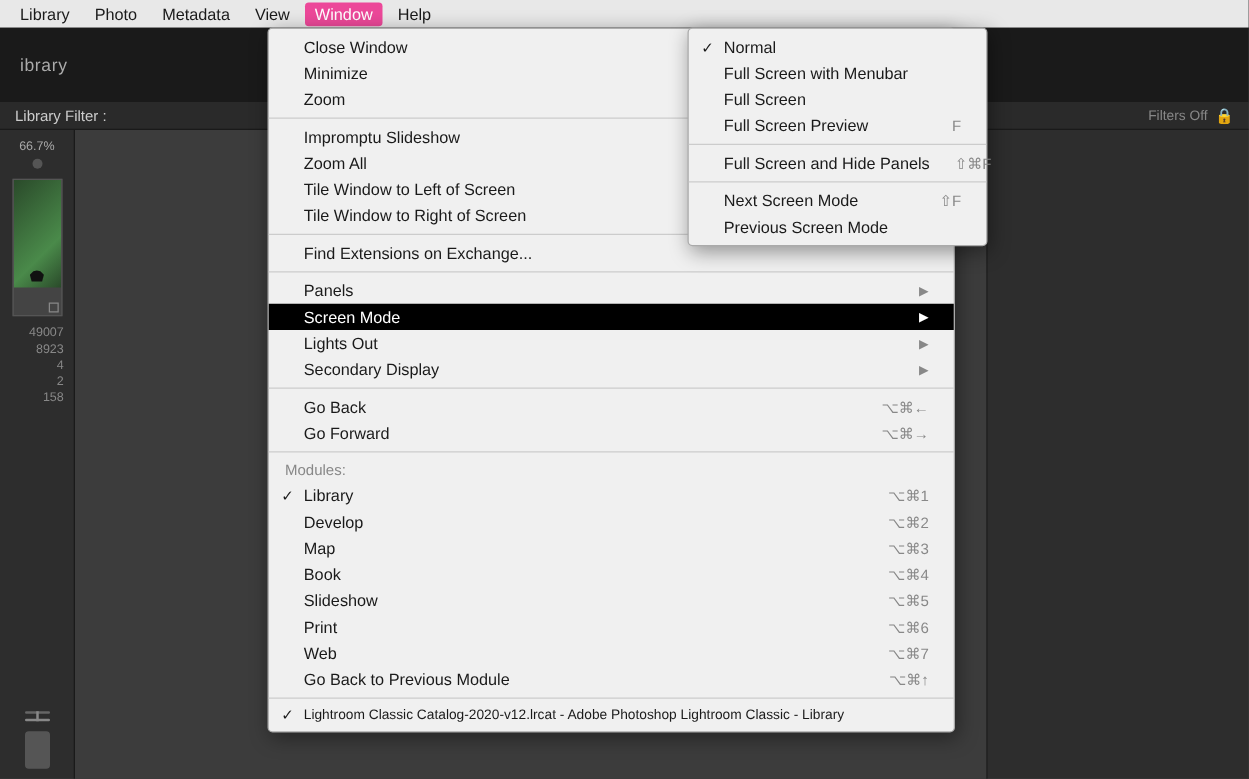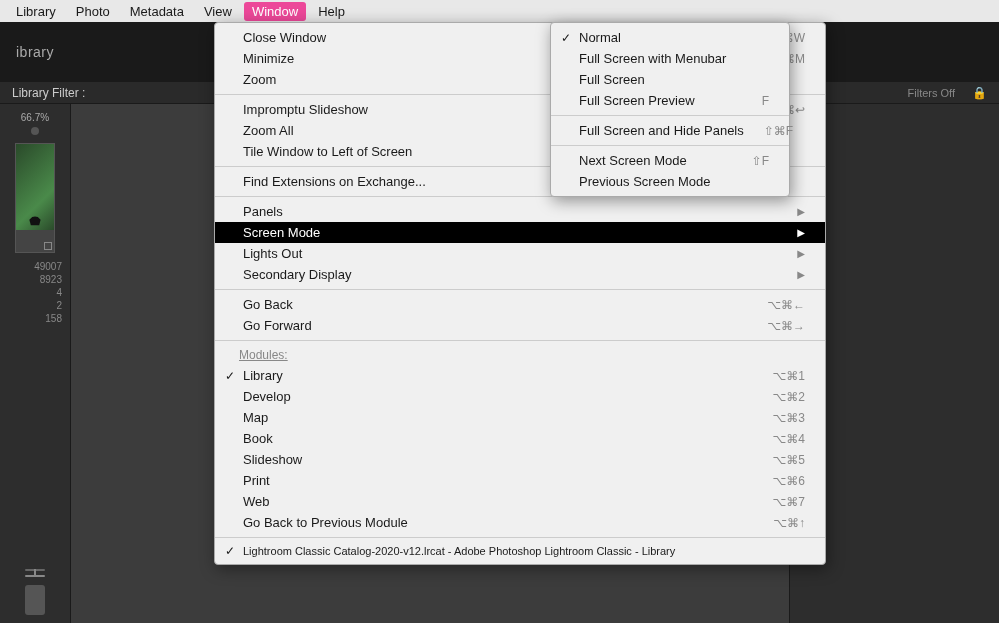--- a/index.html
+++ b/index.html
@@ -89,34 +89,34 @@
     }
     .filter-label {
       color: #ccc;
       font-size: 12px;
       font-weight: 400;
     }
     .filters-off-badge {
       margin-left: auto;
       display: flex;
       align-items: center;
-      gap: 17px;
+      gap: 6px;
     }
     .filters-off-text {
       color: #888;
       font-size: 11px;
     }
     .lock-icon {
       color: #888;
       font-size: 12px;
     }
 
     
     .left-panel {
-      width: 71px;
+      width: 60px;
       background: #2d2d2d;
       display: flex;
       flex-direction: column;
       padding: 8px 4px;
       gap: 4px;
       border-right: 1px solid #1a1a1a;
     }
     .zoom-indicator {
       color: #aaa;
       font-size: 10px;
@@ -160,21 +160,21 @@
       position: absolute;
       top: 0; left: 0; right: 0; bottom: 0;
       z-index: 100;
       pointer-events: none;
     }
 
     .main-menu {
       position: absolute;
       top: 22px;
       left: 214px;
-      width: 612px;
+      width: 550px;
       background: #f0f0f0;
       border: 1px solid #aaa;
       border-radius: 4px;
       box-shadow: 2px 4px 16px rgba(0,0,0,0.4);
       padding: 4px 0;
       pointer-events: all;
     }
 
     .menu-item {
       display: flex;
@@ -208,24 +208,23 @@
       left: 10px;
       color: #1a1a1a;
       font-size: 12px;
     }
     .menu-separator {
       height: 1px;
       background: #ccc;
       margin: 4px 0;
     }
     .menu-section-label {
-      padding: 3px 24px;
-      color: #888;
-      font-size: 12px;
-      text-decoration: underline;
+      padding: 3px 13px;
+      color: #888;
+      font-size: 12px;
     }
     .menu-item-left {
       display: flex;
       align-items: center;
       gap: 4px;
     }
 
     
     .submenu {
       position: absolute;
@@ -351,20 +350,25 @@
     <div class="menu-item">
       <span class="menu-item-left">
           <span>Zoom All</span>
         </span>
     </div>
     <div class="menu-item">
       <span class="menu-item-left">
           <span>Tile Window to Left of Screen</span>
         </span>
     </div>
+    <div class="menu-item">
+      <span class="menu-item-left">
+          <span>Tile Window to Right of Screen</span>
+        </span>
+    </div>
 
     <div class="menu-separator"></div>
 
     <div class="menu-item">
       <span class="menu-item-left">
           <span>Find Extensions on Exchange...</span>
         </span>
     </div>
 
     <div class="menu-separator"></div>

